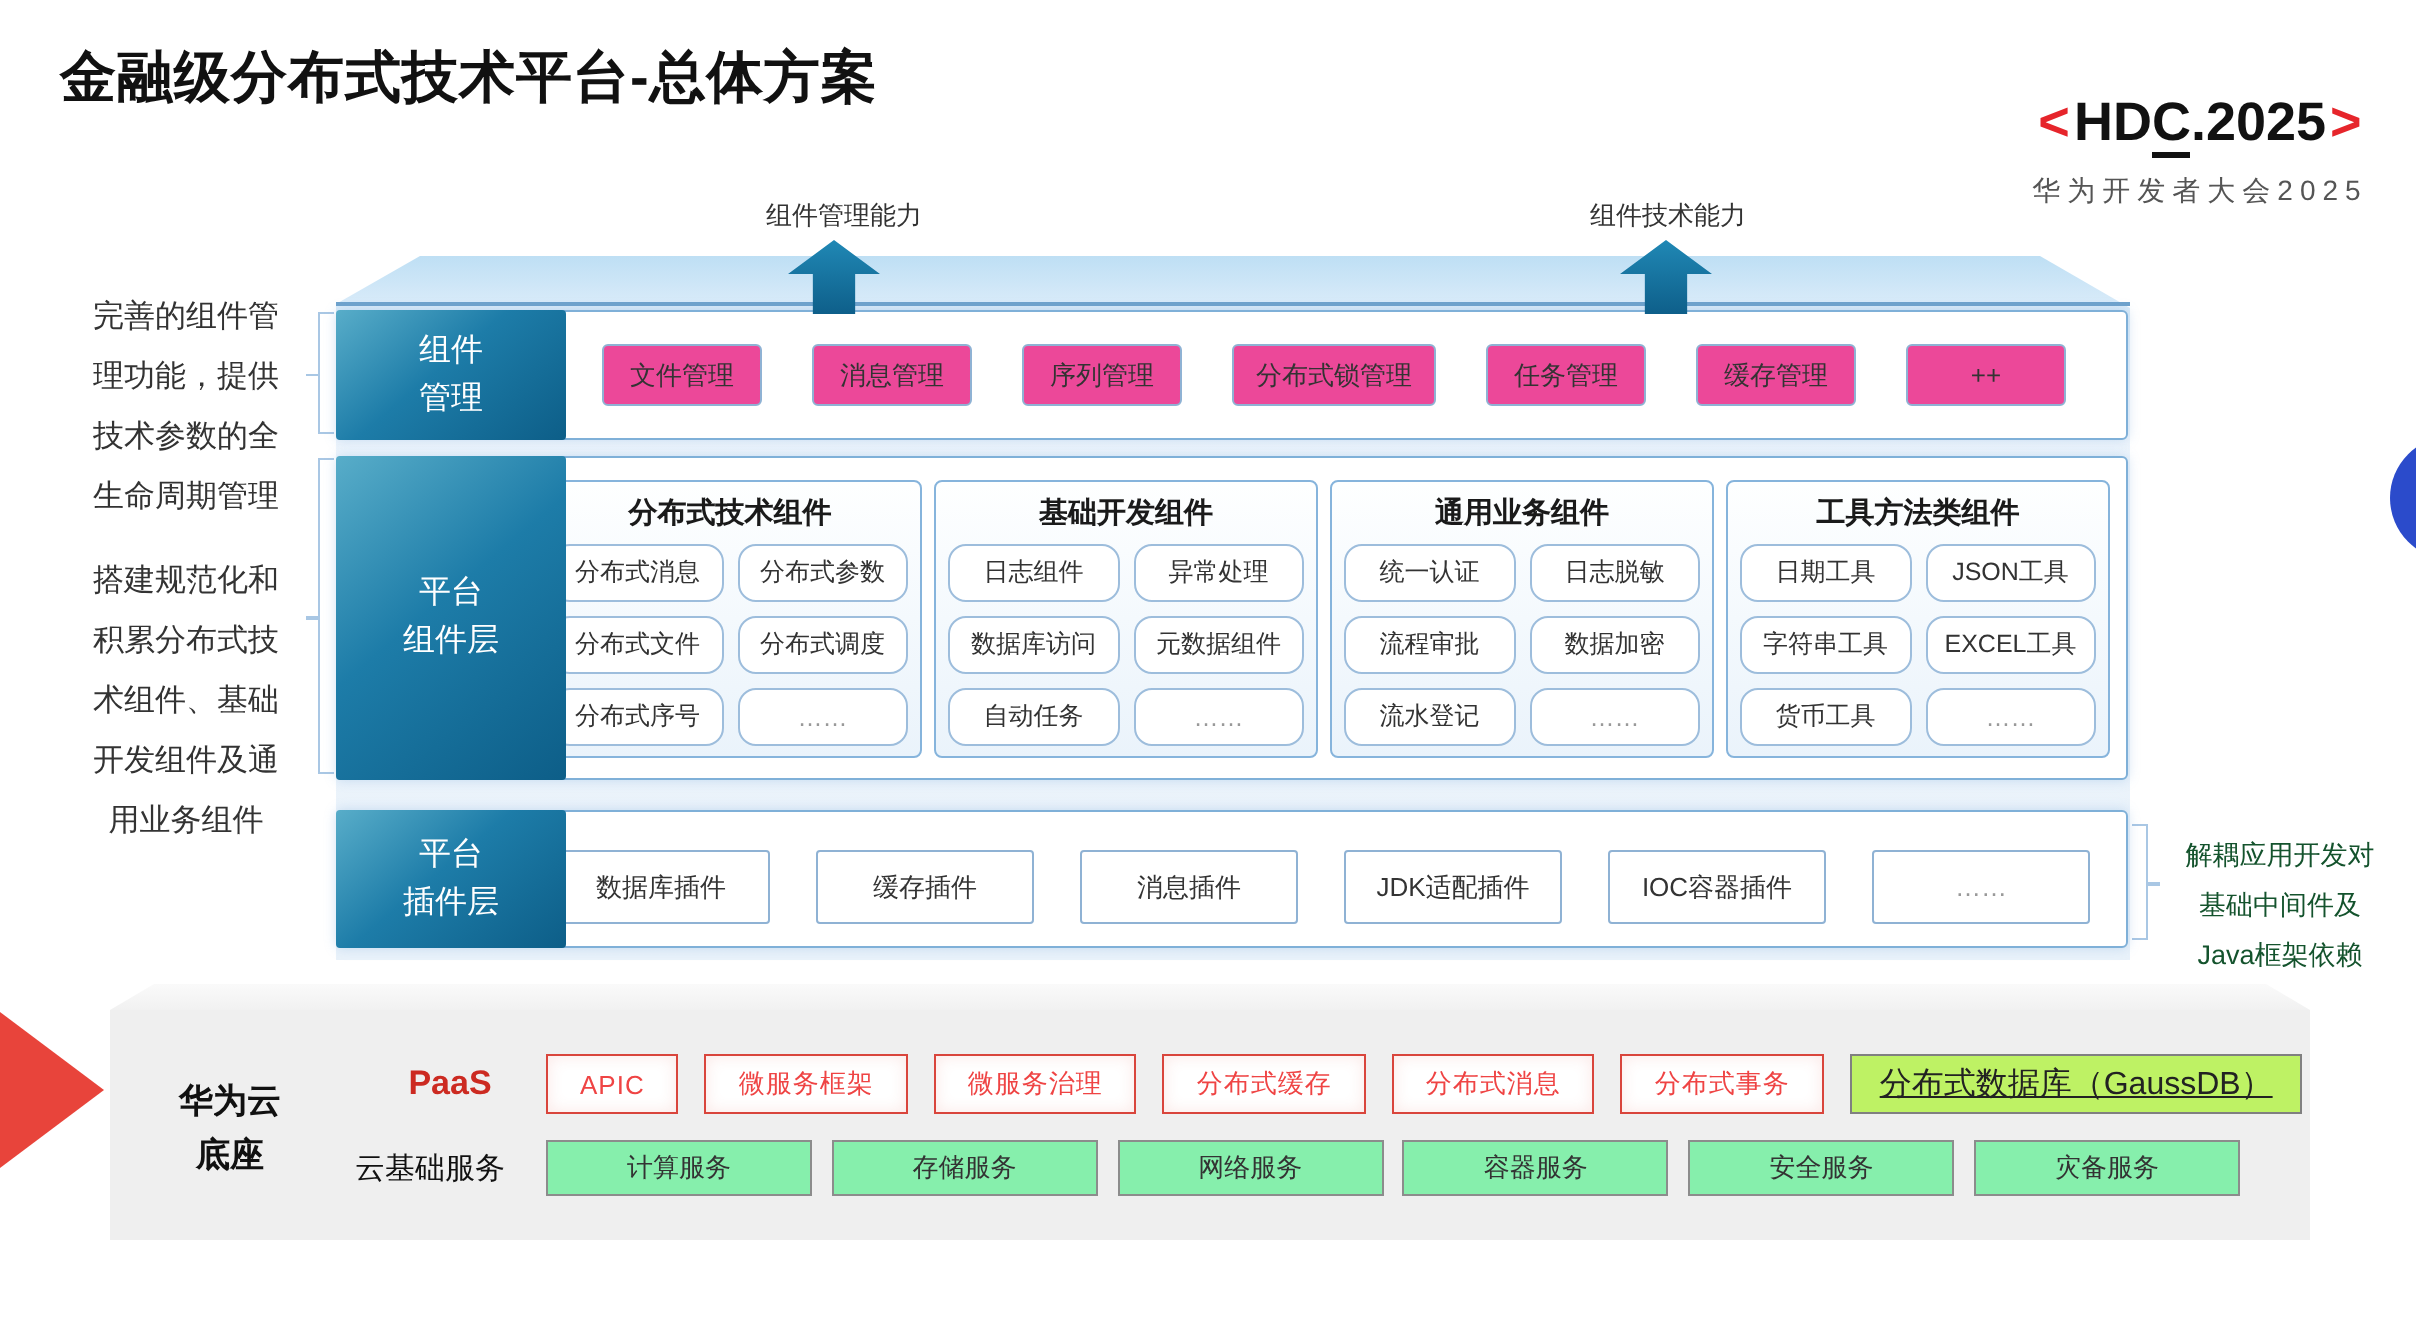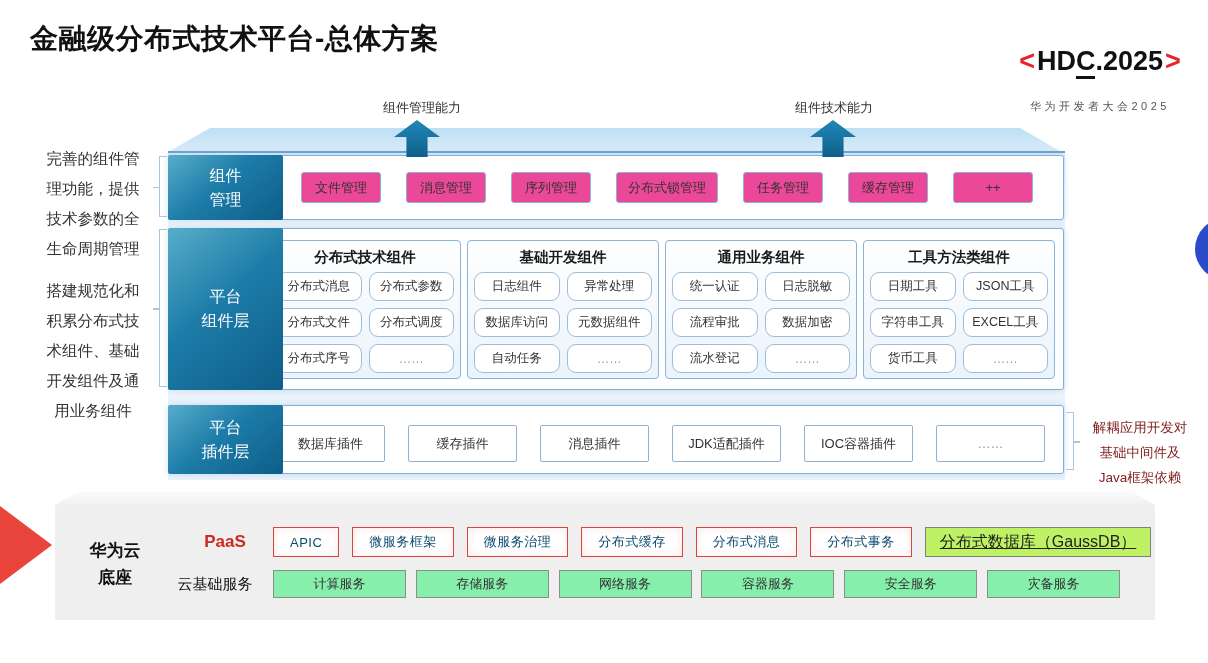--- a/index.html
+++ b/index.html
@@ -10,21 +10,21 @@
   .abs{position:absolute;}
   .preline{white-space:pre-line;}
 
   
   .title{left:30px;top:20px;font-size:28px;font-weight:700;color:#111;letter-spacing:.5px;}
   .logo{right:8px;top:12px;width:200px;text-align:center;}
   .logo-line1{font-size:27px;font-weight:700;color:#111;letter-spacing:0;line-height:34px;margin-top:32px;}
   .logo-line1 .lb{color:#e6252b;margin-right:2px;}
   .logo-line1 .rb{color:#e6252b;margin-left:2px;}
   .logo-line1 .uc{border-bottom:3px solid #111;}
-  .logo-sub{font-size:11px;color:#555;letter-spacing:3.5px;margin-top:21px;}
+  .logo-sub{font-size:14px;color:#555;letter-spacing:3.5px;margin-top:9px;}
 
   
   .arrow-label{top:99px;width:120px;text-align:center;font-size:13px;color:#333;z-index:6;}
   .up-arrow{top:120px;width:46px;height:37px;z-index:6;
     background:linear-gradient(180deg,#2088b5 0%,#0e5f8a 100%);
     clip-path:polygon(50% 0,100% 46%,73% 46%,73% 100%,27% 100%,27% 46%,0 46%);}
 
   
   .slab{left:168px;top:128px;width:897px;height:352px;z-index:1;
     background:linear-gradient(180deg,#bedff4 0%,#d9ebf9 24px,#eef5fc 70px,#e9f2fa 100%);
@@ -59,21 +59,21 @@
   .row3{left:168px;top:405px;width:894px;height:67px;}
   .row3-btns{position:absolute;left:107px;right:18px;top:19px;height:37px;display:flex;justify-content:space-between;}
   .plugin-btn{width:109px;height:37px;display:flex;align-items:center;justify-content:center;box-sizing:border-box;
     background:#fff;border:1px solid #8fb2d4;border-radius:2px;font-size:13px;color:#333;}
   .row3-btns > :last-child{color:#999;}
 
   
   .left-note{width:118px;text-align:center;font-size:15.5px;line-height:30px;color:#333;}
   .note1{left:34px;top:144px;}
   .note2{left:34px;top:276px;}
-  .right-note{left:1080px;top:415px;width:120px;text-align:center;font-size:13.5px;line-height:25px;color:#7f1d1d;z-index:3;}
+  .right-note{left:1080px;top:415px;width:120px;text-align:center;font-size:13.5px;line-height:25px;color:#14532d;z-index:3;}
   .brk{border:1.5px solid #a9c7e4;box-sizing:border-box;z-index:2;}
   .brk-left{border-right:none;width:8px;}
   .brk-left::after{content:'';position:absolute;left:-7px;top:50%;width:7px;height:1.5px;background:#a9c7e4;}
   .brk-right{border-left:none;width:8px;}
   .brk-right::after{content:'';position:absolute;right:-7px;top:50%;width:7px;height:1.5px;background:#a9c7e4;}
   .brk1{left:159px;top:156px;height:61px;}
   .brk2{left:159px;top:229px;height:158px;}
   .brk3{left:1066px;top:412px;height:58px;}
 
   
@@ -82,21 +82,21 @@
     clip-path:polygon(0 13px,22px 0,1078px 0,1100px 13px,1100px 100%,0 100%);}
   .red-arrow{left:0;top:506px;width:52px;height:78px;background:#e8443b;z-index:2;
     clip-path:polygon(0 0,100% 50%,0 100%);}
   .base-label{left:76px;top:537px;width:78px;text-align:center;font-size:17px;font-weight:700;
     color:#111;line-height:27px;z-index:3;}
   .paas-label{left:186px;top:532px;width:78px;text-align:center;font-size:17px;font-weight:700;color:#cc2a21;z-index:3;}
   .cloud-label{left:163px;top:575px;width:104px;text-align:center;font-size:15px;color:#111;z-index:3;}
   .paas-row{left:273px;top:527px;height:30px;display:flex;gap:13px;z-index:3;}
   .paas-reds{display:contents;}
   .paas-box{min-width:64px;padding:0 16px;height:30px;display:flex;align-items:center;justify-content:center;
-    box-sizing:border-box;background:#fff;border:1px solid #d9453c;color:#0c4a6e;font-size:13px;
+    box-sizing:border-box;background:#fff;border:1px solid #d9453c;color:#ef4444;font-size:13px;
     box-shadow:inset 0 0 8px rgba(230,85,70,.14);letter-spacing:.5px;}
   .paas-gray{min-width:188px;padding:0 14px;height:30px;display:flex;align-items:center;justify-content:center;
     box-sizing:border-box;background:#bef264;border:1px solid #808080;color:#222;font-size:16px;text-decoration:underline;}
   .cloud-row{left:273px;top:570px;width:847px;height:28px;display:flex;justify-content:space-between;z-index:3;}
   .cloud-box{width:133px;height:28px;display:flex;align-items:center;justify-content:center;box-sizing:border-box;
     background:#86efac;border:1px solid #8c8c8c;color:#333;font-size:13px;}
 
   .blue-circle{left:1195px;top:218px;width:62px;height:62px;border-radius:50%;background:#2b4bcb;z-index:5;}
 </style>
 </head>

